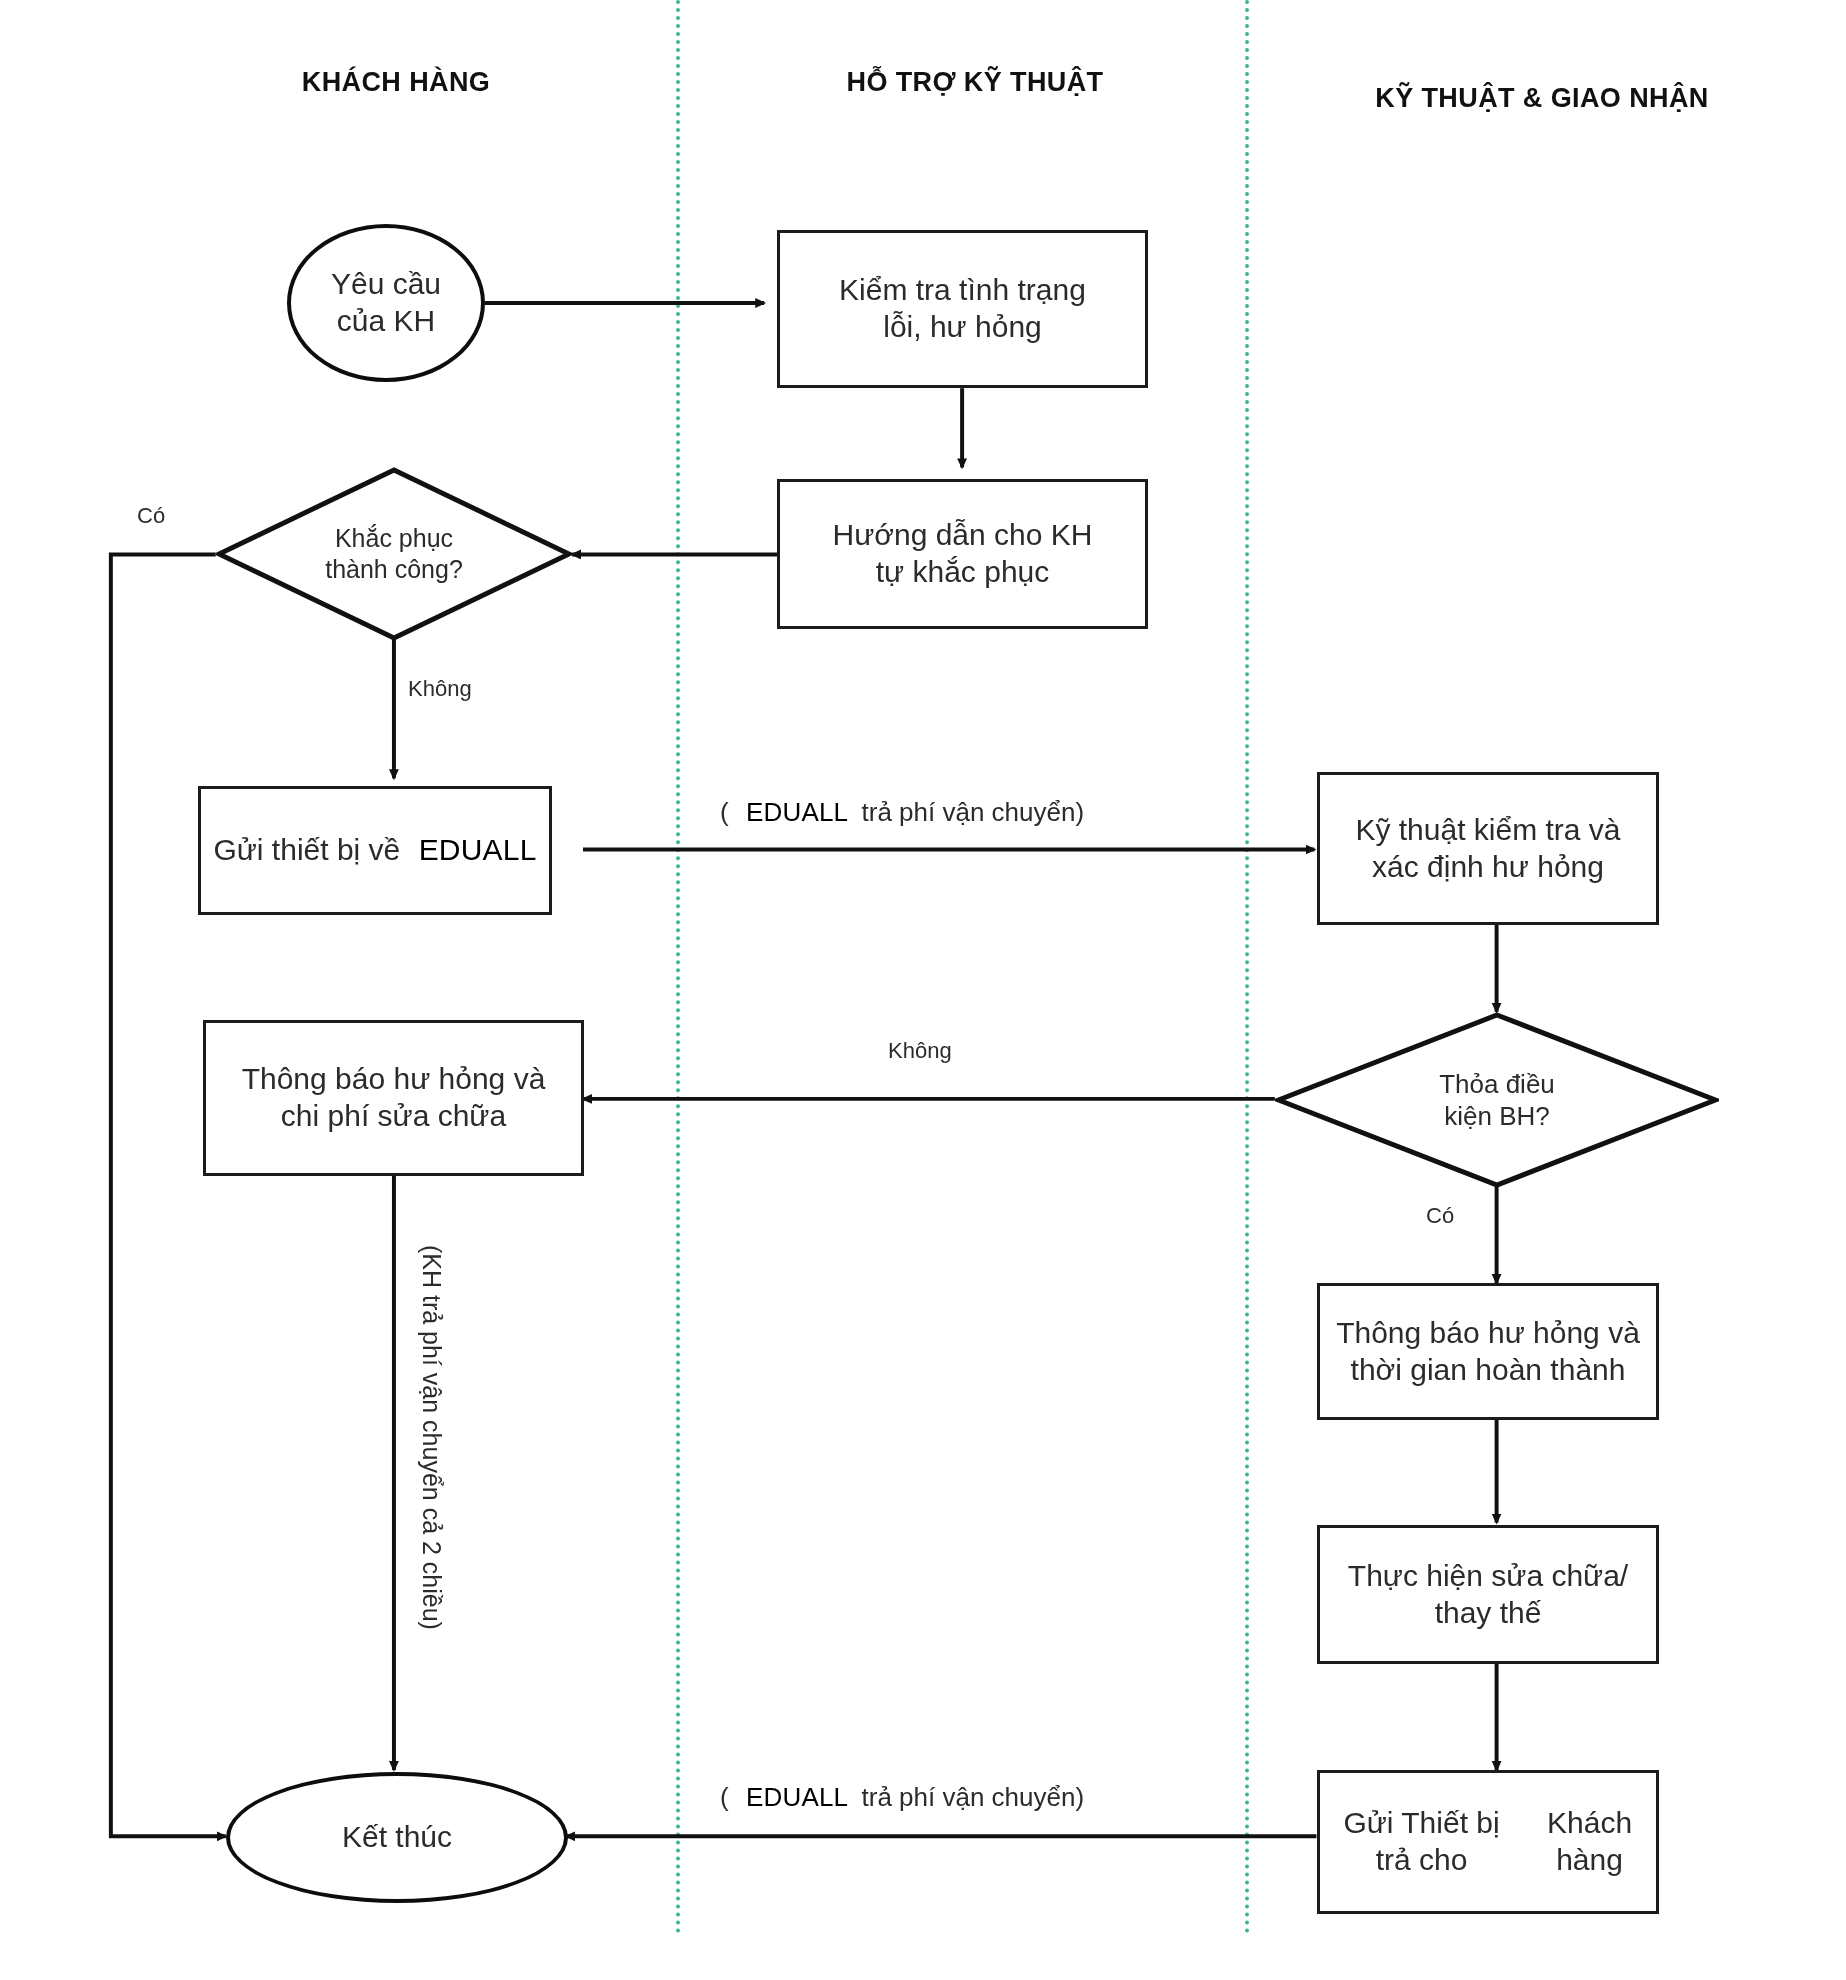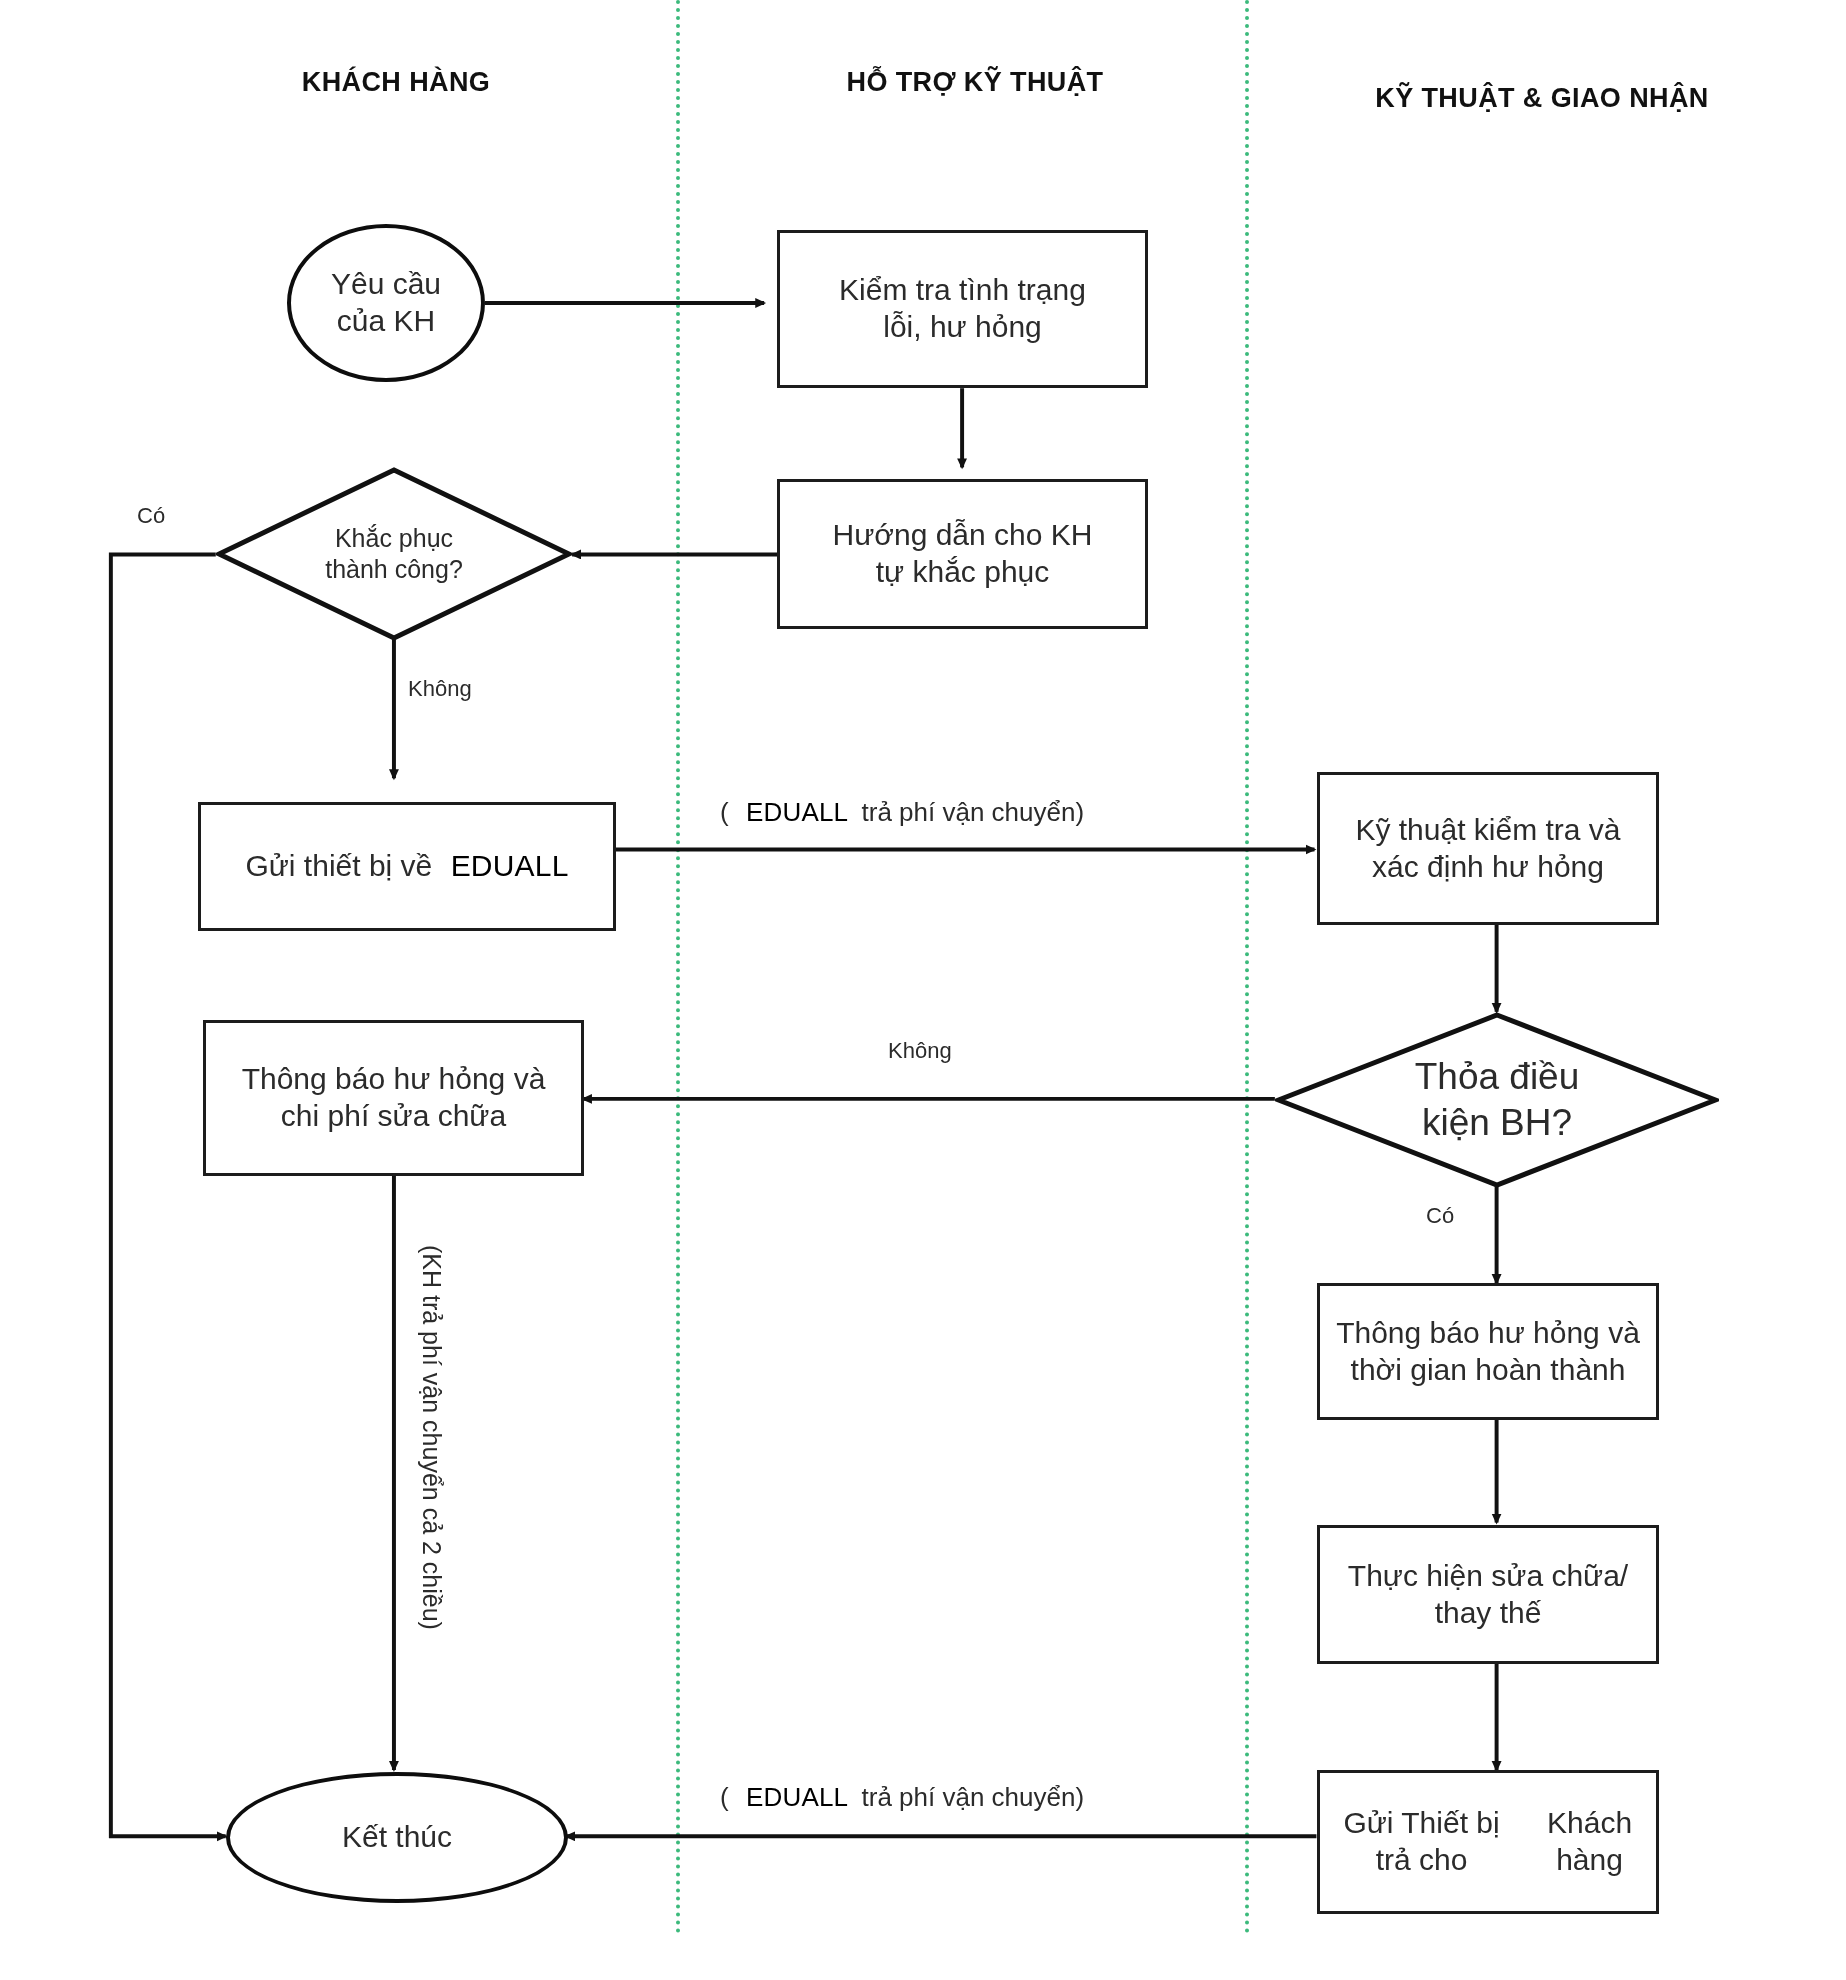--- a/index.html
+++ b/index.html
@@ -184,37 +184,37 @@
       <polygon points="180,3 357,88 180,173 3,88" fill="#ffffff" stroke="#111111" stroke-width="5"></polygon>
     </svg>
     <div class="diamond-label" style="font-size:25px;">
       <div>
         <div>Khắc phục</div>
         <div>thành công?</div>
       </div>
     </div>
   </div>
 
-  <div class="node proc" style="left:198px; top:786px; width:418px; height:129px;margin-top:16px;">
+  <div class="node proc" style="left:198px; top:786px; width:354px; height:129px;">
     <span class="txt">
       <span>Gửi thiết bị về</span>
       <span class="brandword" style="margin-left:10px;">EDUALL</span>
     </span>
   </div>
 
   <div class="node proc" style="left:1317px; top:772px; width:342px; height:153px; flex-direction:column;">
     <span class="txt">Kỹ thuật kiểm tra và</span>
     <span class="txt">xác định hư hỏng</span>
   </div>
 
   <div class="diamond-wrap" style="left:1275px; top:1012px; width:444px; height:176px;">
     <svg width="444" height="176" viewBox="0 0 448 178">
       <polygon points="224,3 445,89 224,175 3,89" fill="#ffffff" stroke="#111111" stroke-width="5"></polygon>
     </svg>
-    <div class="diamond-label" style="font-size:37px;">
+    <div class="diamond-label" style="font-size:26px;">
       <div>
         <div>Thỏa điều</div>
         <div>kiện BH?</div>
       </div>
     </div>
   </div>
 
   <div class="node proc" style="left:203px; top:1020px; width:381px; height:156px; flex-direction:column;">
     <span class="txt">Thông báo hư hỏng và</span>
     <span class="txt">chi phí sửa chữa</span>

